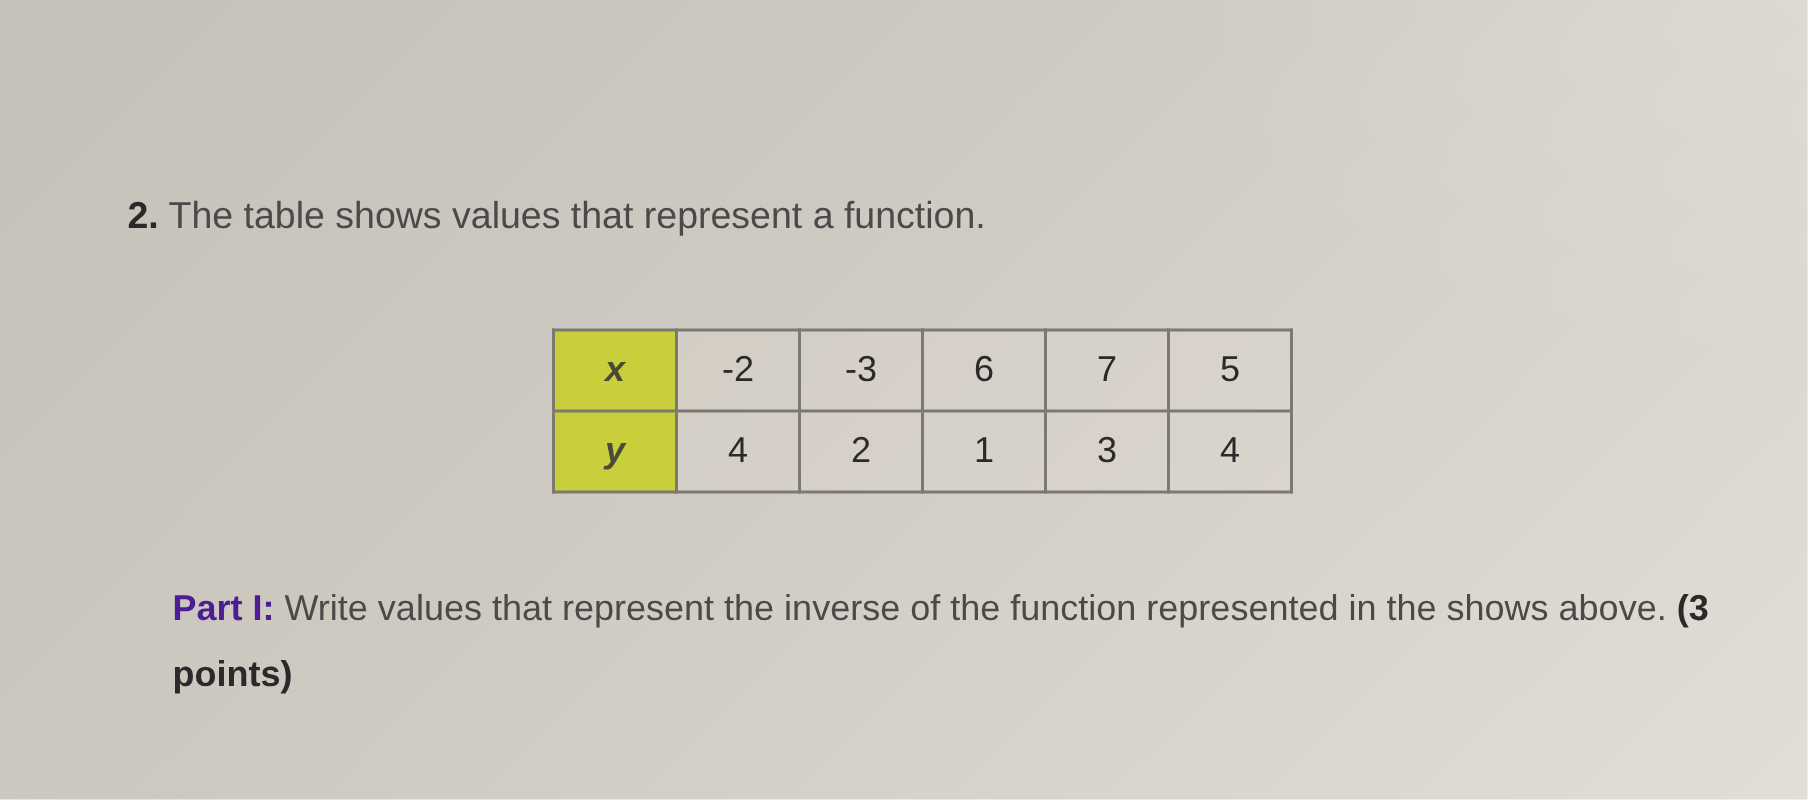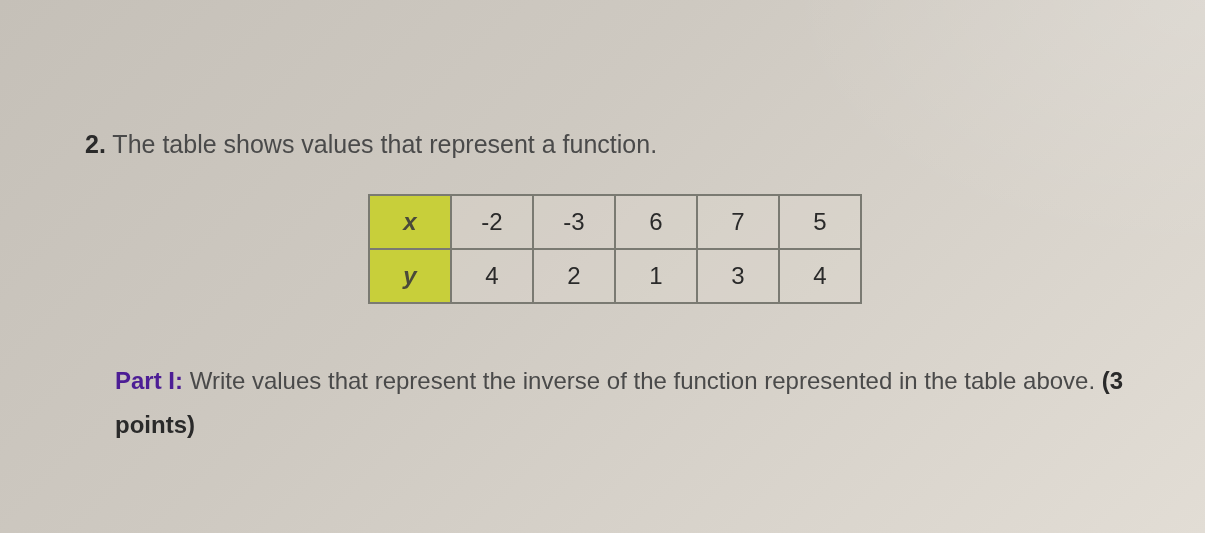--- a/index.html
+++ b/index.html
@@ -26,21 +26,21 @@
       background: radial-gradient(ellipse at top right, rgba(255,255,255,0.15) 0%, transparent 60%);
       pointer-events: none;
     }
     .content {
       padding: 130px 60px 40px 85px;
       position: relative;
     }
     .question-line {
       font-size: 25px;
       color: #4a4a4a;
-      margin-bottom: 35px;
+      margin-bottom: 60px;
     }
     .question-number {
       font-weight: bold;
       color: #2a2a2a;
     }
     .table-wrap {
       display: flex;
       justify-content: center;
       margin-bottom: 55px;
     }
@@ -106,17 +106,17 @@
         <td>1</td>
         <td>3</td>
         <td>4</td>
       </tr>
     </tbody>
       </table>
   </div>
 
   <div class="part-line">
     <span class="part-label">Part I:</span>
-    <span>Write values that represent the inverse of the function represented in the table above.</span>
+    <span>Write values that represent the inverse of the function represented in the shows above.</span>
     <span class="points">(3 points)</span>
   </div>
 
 </div>
 
 </body></html>

